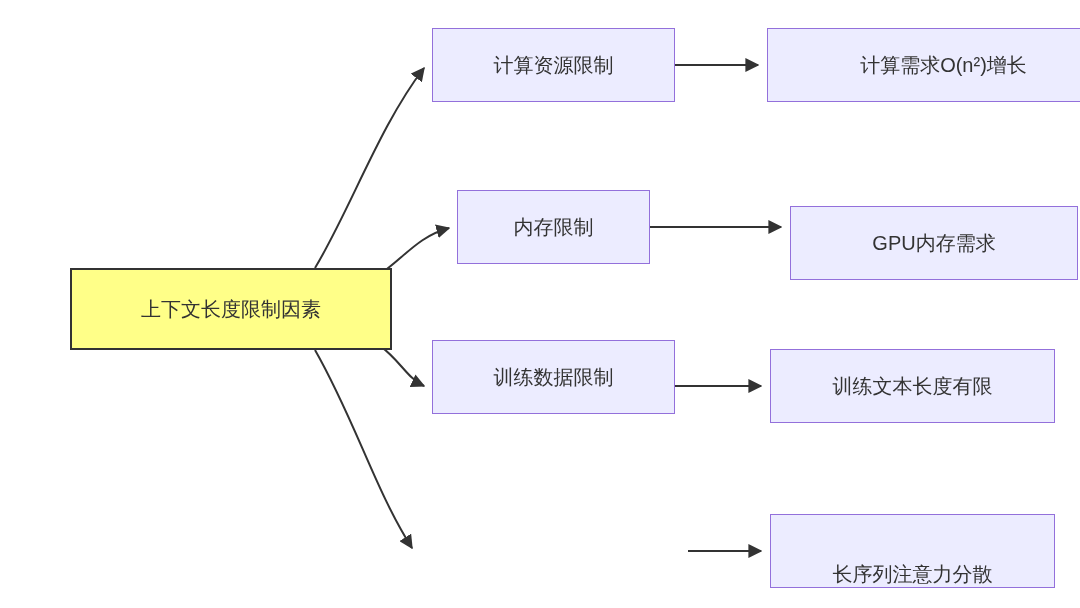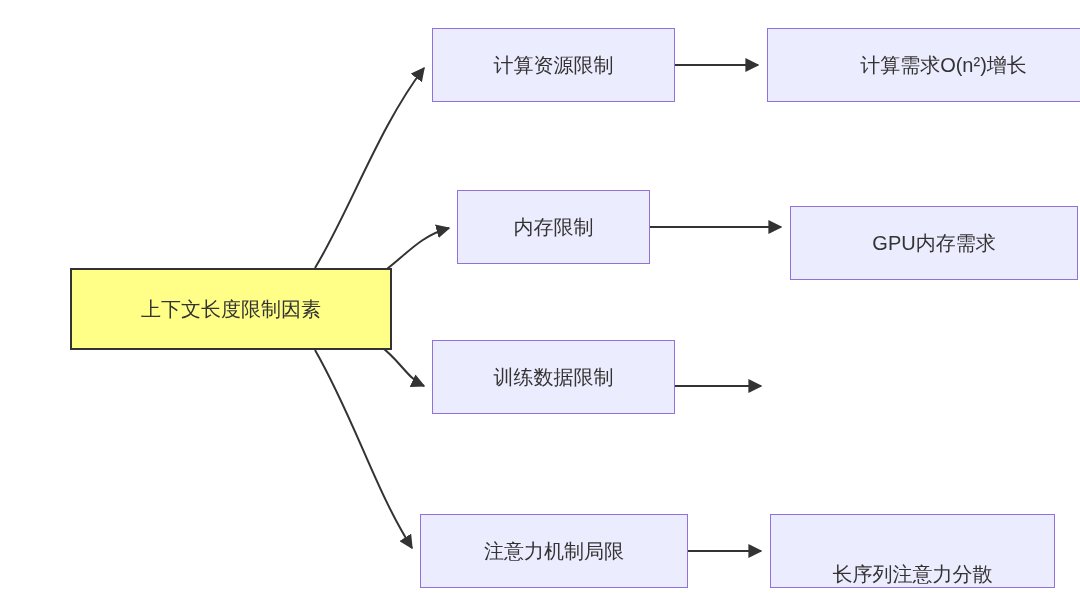--- a/index.html
+++ b/index.html
@@ -85,27 +85,27 @@
 
   <div class="node mid n1">
     <span>计算资源限制</span>
   </div>
   <div class="node mid n2">
     <span>内存限制</span>
   </div>
   <div class="node mid n3">
     <span>训练数据限制</span>
   </div>
-  <div class="node mid n4">
-    <span>注意力机制局限</span>
-  </div>
 
   <div class="node right r1">
     <span>计算需求O(n²)增长</span>
   </div>
   <div class="node right r2">
     <span>GPU内存需求</span>
+  </div>
+  <div class="node right r3">
+    <span>训练文本长度有限</span>
   </div>
   <div class="node right r4">
     <span>长序列注意力分散</span>
   </div>
 
 </div>
 
 </body></html>

